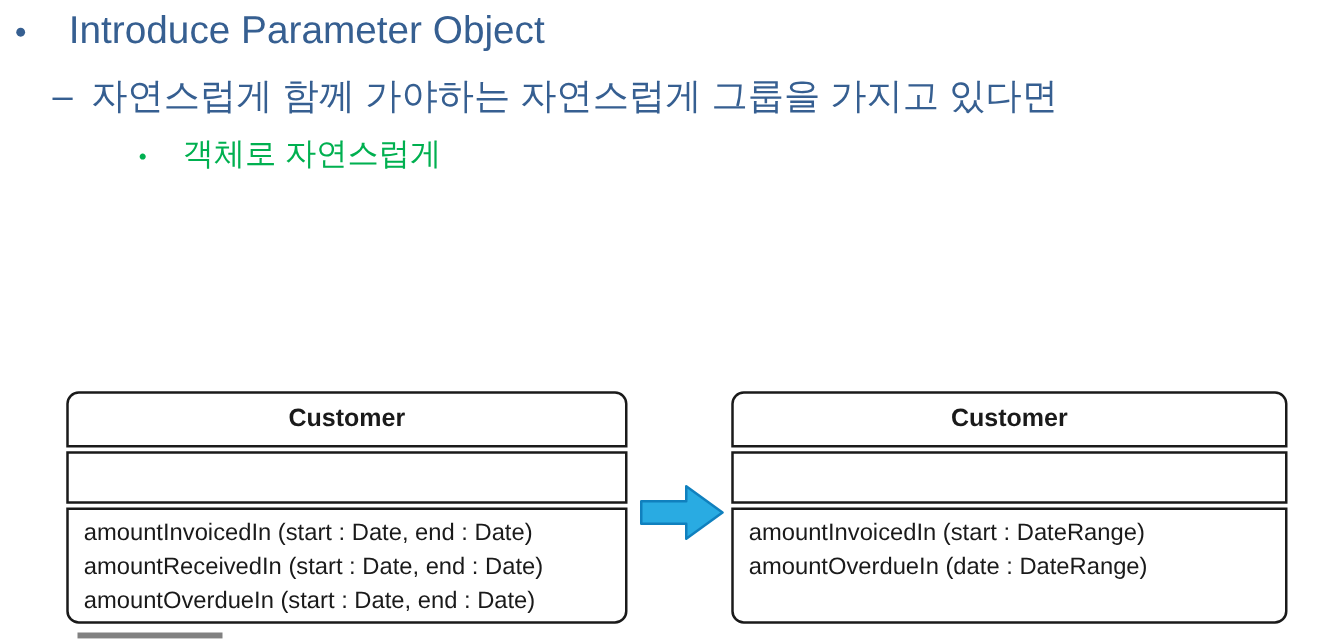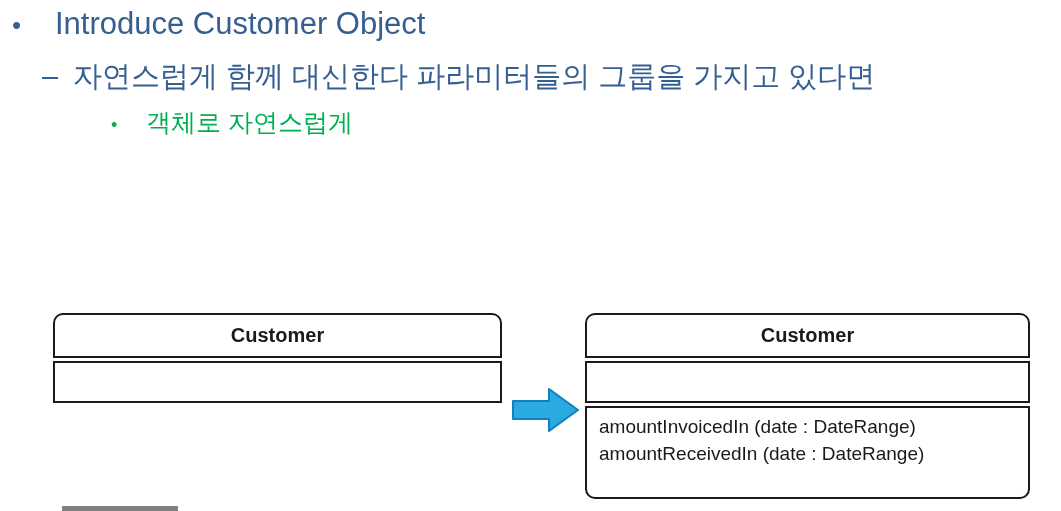--- a/index.html
+++ b/index.html
@@ -96,48 +96,53 @@
     background: #818181;
   }
 </style>
 </head>
 <body>
 
 <div class="slide">
 
   <div class="text-row row-l1">
     <span class="marker">•</span>
-    <span>Introduce Customer Object</span>
+    <span>Introduce Parameter Object</span>
   </div>
 
   <div class="text-row row-l2">
     <span class="marker">–</span>
-    <span>자연스럽게 함께 대신한다 파라미터들의 그룹을 가지고 있다면</span>
+    <span>자연스럽게 함께 가야하는 자연스럽게 그룹을 가지고 있다면</span>
   </div>
 
   <div class="text-row row-l3">
     <span class="marker">•</span>
     <span>객체로 자연스럽게</span>
   </div>
 
   <div class="uml-class uml-before">
     <div class="compartment c-title">Customer</div>
     <div class="compartment c-attrs"></div>
+    <div class="compartment c-methods">
+      <div>amountInvoicedIn (start : Date, end : Date)</div>
+      <div>amountReceivedIn (start : Date, end : Date)</div>
+      <div>amountOverdueIn (start : Date, end : Date)</div>
+    </div>
   </div>
 
   <div class="arrow-wrap">
     <svg width="68" height="44" viewBox="0 0 68 44" aria-hidden="true">
       <polygon points="1,13 37,13 37,1 66,22 37,43 37,31 1,31"></polygon>
     </svg>
   </div>
 
   <div class="uml-class uml-after">
     <div class="compartment c-title">Customer</div>
     <div class="compartment c-attrs"></div>
     <div class="compartment c-methods">
-      <div>amountInvoicedIn (date : DateRange)</div>
-      <div>amountReceivedIn (date : DateRange)</div>
+      <div>amountInvoicedIn (start : DateRange)</div>
+      <div>amountOverdueIn (date : DateRange)</div>
     </div>
   </div>
 
   <div class="edge-fragment"></div>
 
 </div>
 
 </body></html>

